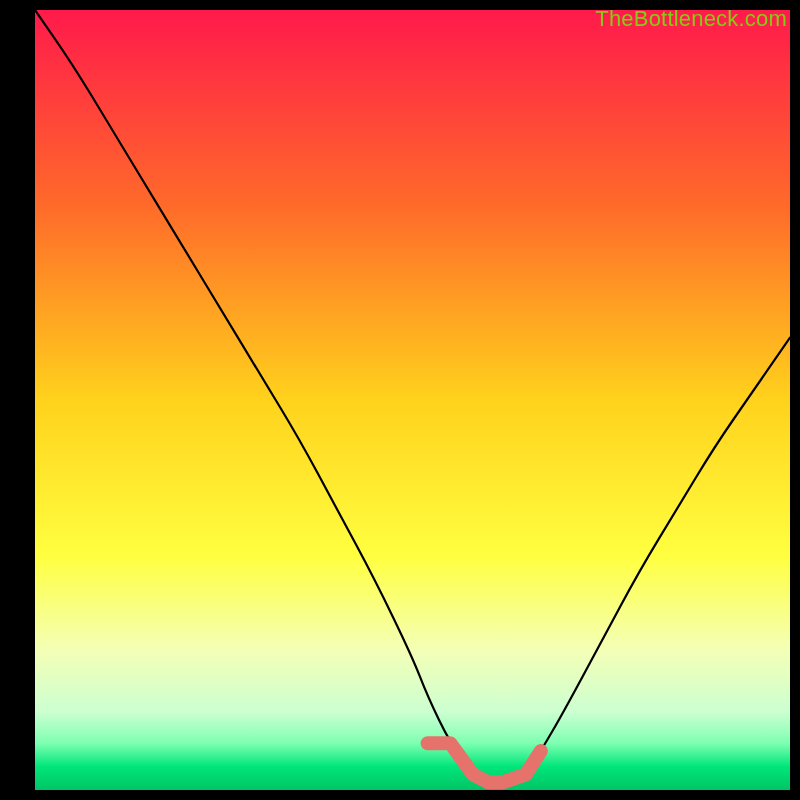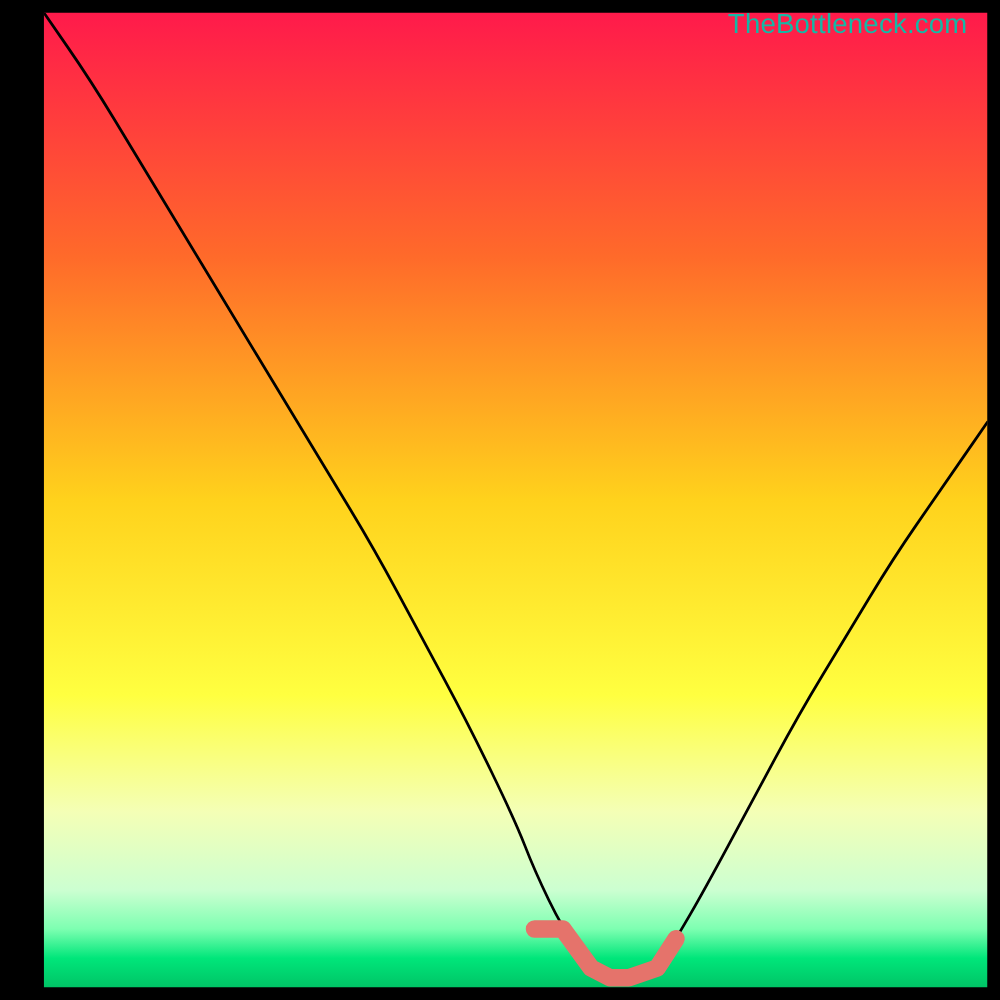--- a/index.html
+++ b/index.html
@@ -13,23 +13,23 @@
   }
   .chart-wrap {
     position: absolute;
     left: 35px;
     top: 10px;
     width: 755px;
     height: 780px;
   }
   .watermark {
     position: absolute;
-    right: 26px;
+    right: 13px;
     top: 6px;
-    color: #14b8a6;
+    color: #84cc16;
     font-size: 22px;
     font-weight: 500;
     letter-spacing: 0.2px;
     user-select: none;
   }
   svg { display: block; }
 </style>
 </head>
 <body>
 

